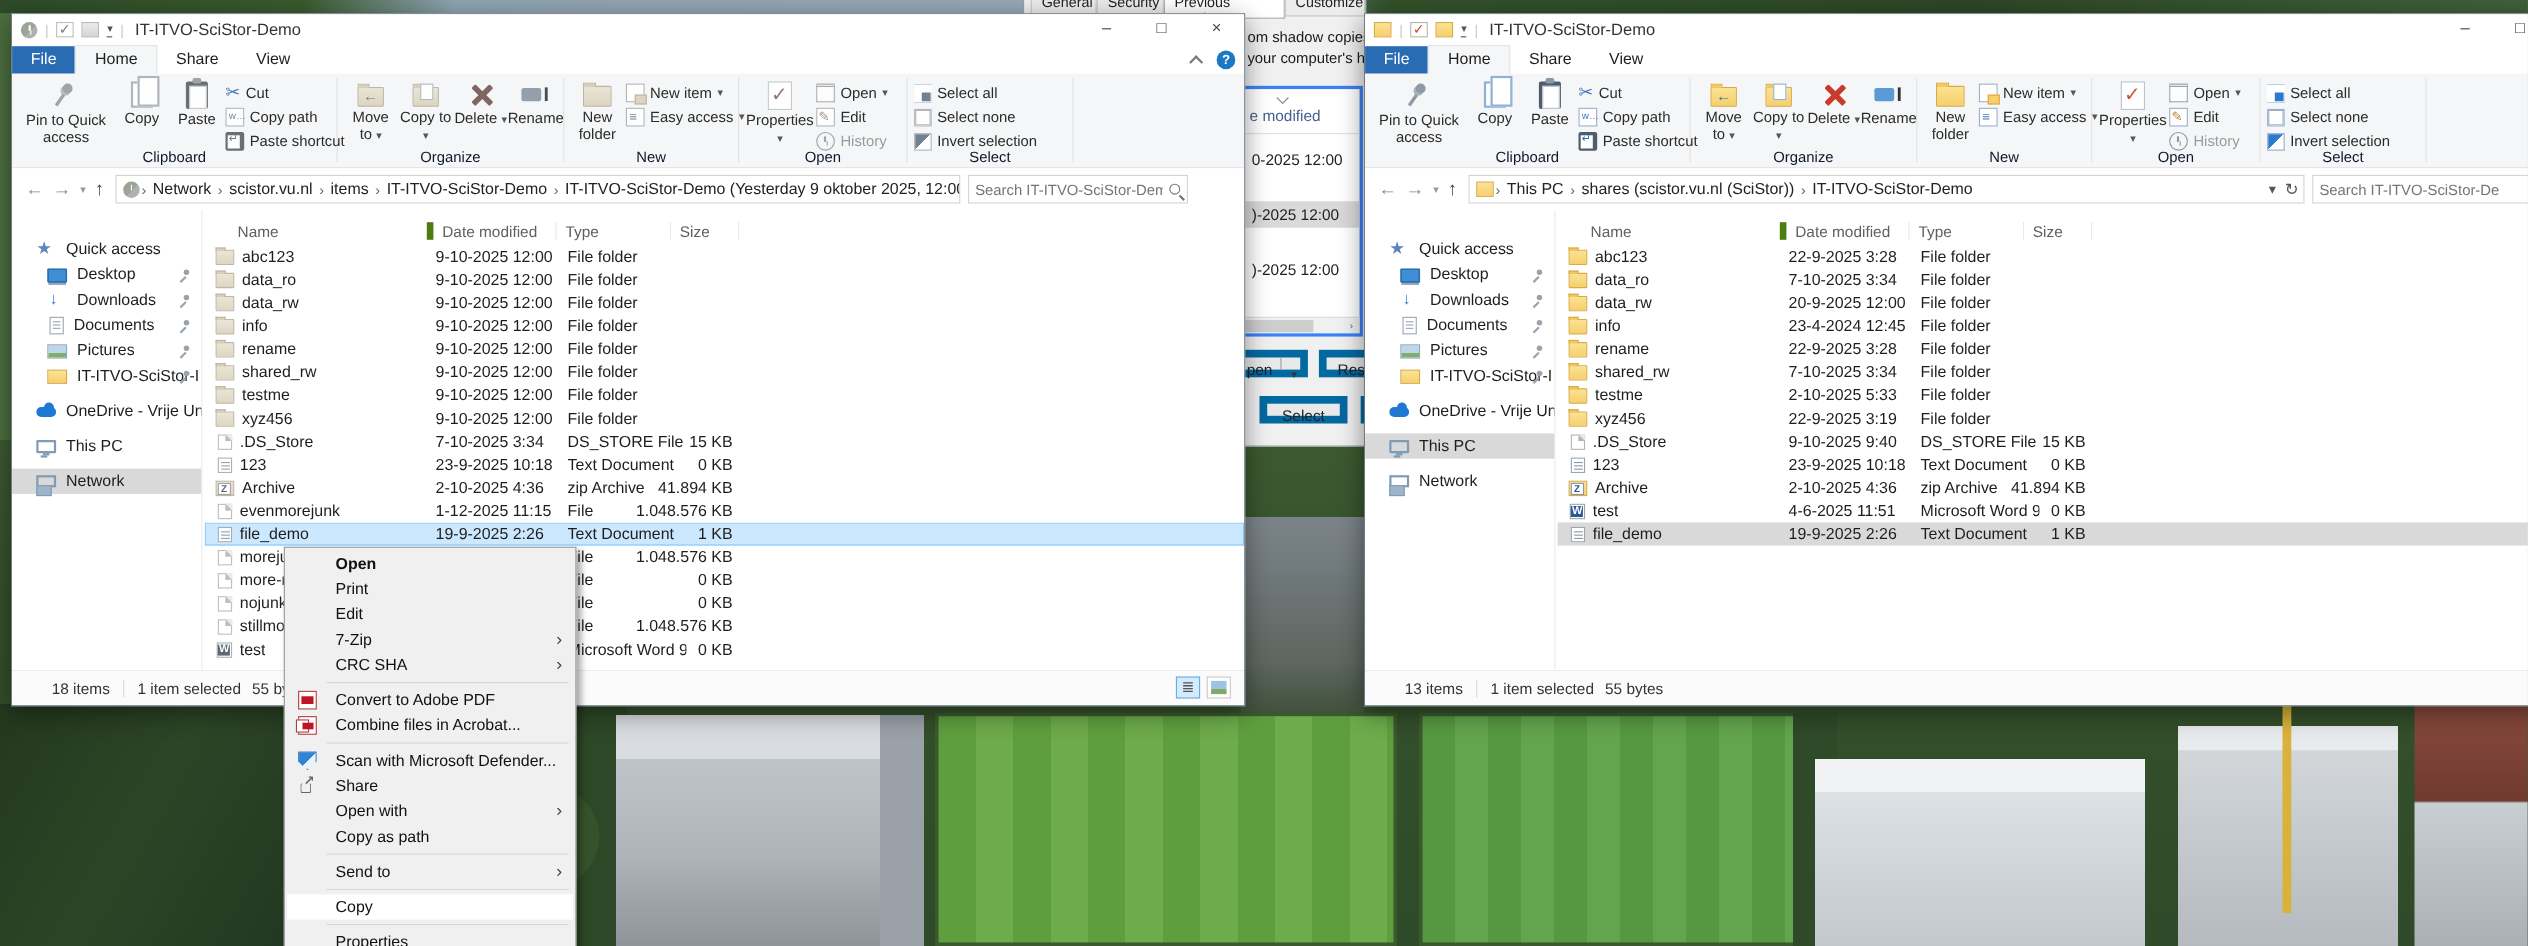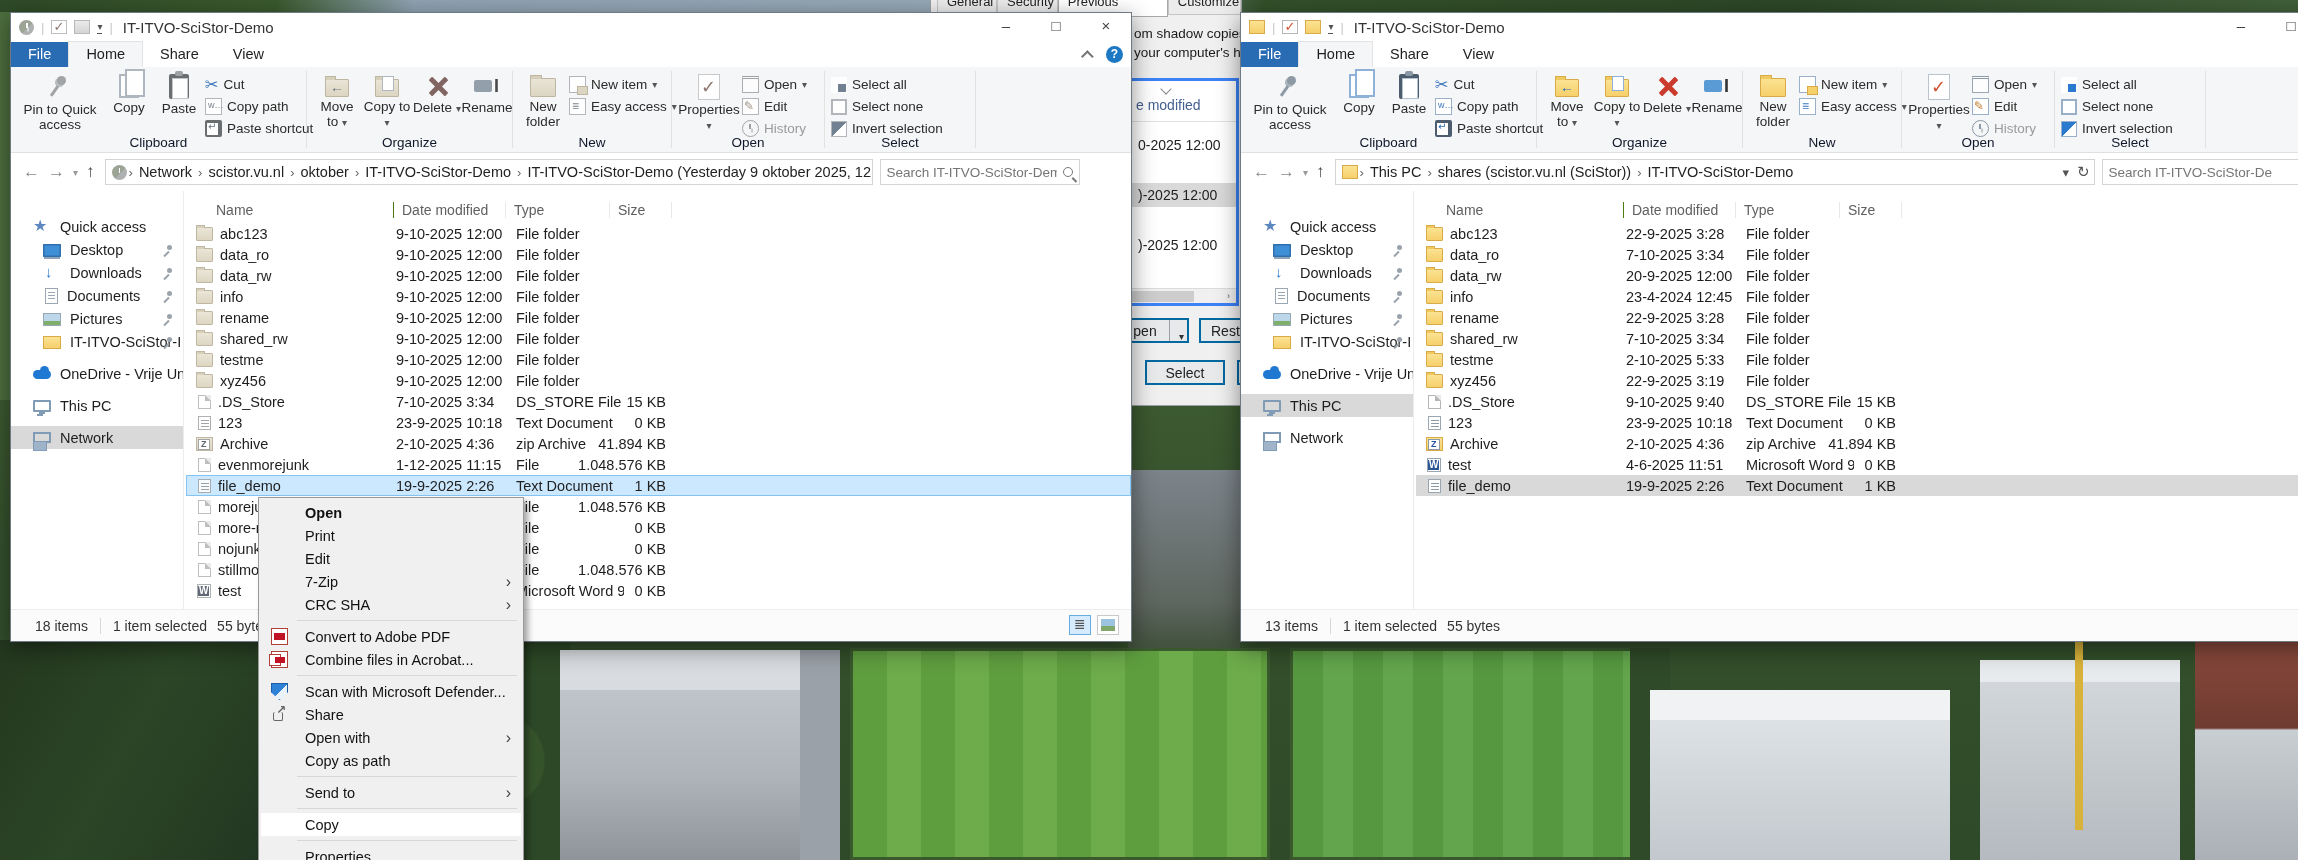--- a/index.html
+++ b/index.html
@@ -144,21 +144,21 @@
   .si-folder { background:linear-gradient(180deg,#fbe293,#f6d06b); border:1px solid #d9ab46; height:13px; margin-top:2px; }
   .si-cloud { } .si-cloud::before { content:""; position:absolute; left:0; top:4px; width:18px; height:9px; border-radius:9px; background:#1f78d1; }
   .si-cloud::after { content:""; position:absolute; left:7px; top:0; width:9px; height:9px; border-radius:50%; background:#1f78d1; }
   .si-pc { border:2px solid #7f9bb5; height:12px; margin-top:1px; border-radius:1px; }
   .si-pc::after { content:""; position:absolute; left:4px; bottom:-4px; width:6px; height:2px; background:#7f9bb5; box-shadow:-2px 2px 0 -0px #7f9bb5; }
   .si-net { border:2px solid #7f9bb5; height:11px; margin-top:0; }
   .si-net::after { content:""; position:absolute; left:-2px; top:7px; width:12px; height:8px; background:#9fb4c8; border:1px solid #7f9bb5; }
 
   .filelist { position:absolute; left:175px; top:0; right:0; bottom:0; }
   .cols { display:flex; height:22px; align-items:center; color:#606060; font-size:14px; border-bottom:1px solid #fff; padding-left:10px; margin-top:8px; }
-  .col-name { width:198px; border-right:1px solid #4d7c0f; padding-left:20px; }
+  .col-name { width:198px; border-right:6px solid #4d7c0f; padding-left:20px; }
   .col-date { width:112px; padding-left:8px; border-right:1px solid #e8e8e8; }
   .col-type { width:104px; padding-left:8px; border-right:1px solid #e8e8e8; }
   .col-size { width:62px; padding-left:8px; border-right:1px solid #e8e8e8; }
   .rows { margin-top:2px; }
   .frow { position:relative; height:21px; display:flex; align-items:center; padding-left:10px; font-size:14.5px; }
   .frow.sel-blue { background:#cce8ff; box-shadow:inset 0 0 0 1px #84c4f3; }
   .frow.sel-grey { background:#d9d9d9; }
   .fi { width:17px; height:14px; margin-right:7px; position:relative; flex:0 0 auto; }
   .fi-folder { background:linear-gradient(180deg,#fbe293,#f6d06b); border:1px solid #d9ab46; border-radius:1px; }
   .fi-folder::before { content:""; position:absolute; left:-1px; top:-3px; width:7px; height:2px; background:#f0c95f; border:1px solid #d9ab46; border-bottom:none; }
@@ -170,21 +170,21 @@
   .fi-zip::after { content:"Z"; position:absolute; left:1px; top:1px; font-size:9px; font-weight:bold; color:#2a53a0; background:#fff; padding:0 2px; border:1px solid #8b98a5; line-height:9px; }
   .fi-word { width:14px; margin-left:1px; background:#fff; border:1px solid #9aa7b2; }
   .fi-word::after { content:"W"; position:absolute; left:0px; top:1px; font-size:10px; font-weight:bold; color:#fff; background:#2b5797; padding:0 1px; line-height:10px; }
   .c-name { white-space:nowrap; overflow:hidden; }
   .c-date { position:absolute; left:210px; width:112px; color:#1e1e1e; white-space:nowrap; }
   .c-type { position:absolute; left:330px; width:108px; white-space:nowrap; overflow:hidden; }
   .c-size { position:absolute; left:345px; width:135px; text-align:right; white-space:nowrap; }
 
   
   .statusbar { position:absolute; left:0; bottom:0; right:0; height:32px; background:#fbfbfc; border-top:1px solid #ececec; display:flex; align-items:center; font-size:14px; color:#333; }
-  .st-items { margin-left:24px; }
+  .st-items { margin-left:36px; }
   .st-div { width:1px; height:16px; background:#d8d8d8; margin:0 12px; }
   .st-size { margin-left:10px; }
   .view-toggles { position:absolute; right:12px; bottom:6px; display:flex; gap:6px; }
   .vt { width:22px; height:20px; border:1px solid #c8c8c8; background:#fff; position:relative; }
   .vt.active { border:1px solid #66aede; background:#d5eafc; }
   .vt-list::after { content:"≣"; position:absolute; left:4px; top:0px; font-size:14px; color:#555; }
   .vt-thumb::after { content:""; position:absolute; left:3px; top:3px; right:3px; bottom:3px; background:linear-gradient(180deg,#9cc3e0 0 60%,#7fa86a 60% 100%); }
 
   
   .ctxmenu { position:absolute; left:258px; top:497px; width:266px; z-index:40; background:#f0f0f0; border:1px solid #9b9b9b; box-shadow:4px 4px 6px rgba(0,0,0,.35); padding:3px 2px; }
@@ -215,21 +215,21 @@
   .pv-colcaret { position:absolute; left:78px; top:4px; width:8px; height:8px; border-right:1.5px solid #888; border-bottom:1.5px solid #888; transform:rotate(45deg); }
   .pv-colhead { position:absolute; left:52px; top:16px; font-size:14px; color:#44618f; }
   .pv-headline { position:absolute; left:0; right:0; top:40px; height:1px; background:#e2e2e2; }
   .pv-rows { position:absolute; left:0; right:0; top:52px; }
   .pv-row { height:50px; padding:4px 0 0 54px; font-size:14px; color:#222; }
   .pv-row.hl { background:#d9d9d9; height:24px; margin-bottom:26px; }
   .pv-row.cut { height:16px; overflow:hidden; }
   .pv-hscroll { position:absolute; left:0; right:0; bottom:0; height:15px; background:#f0f0f0; border-top:1px solid #dcdcdc; }
   .pv-thumb { position:absolute; left:40px; width:70px; top:2px; height:11px; background:#cdcdcd; }
   .pv-harrow { position:absolute; right:1px; top:2px; width:13px; height:11px; background:#f0f0f0; color:#555; font-size:9px; text-align:center; line-height:11px; }
-  .pv-btn { position:absolute; height:25px; border:2px solid #0369a1; background:#e7e9eb; font-size:14px; color:#222; text-align:center; }
+  .pv-btn { position:absolute; height:25px; border:7px solid #0369a1; background:#e7e9eb; font-size:14px; color:#222; text-align:center; }
   .pv-open { left:170px; top:318px; width:88px; line-height:23px; }
   .pv-open .od { position:absolute; right:17px; top:0; bottom:0; width:1px; background:#9aa0a6; }
   .pv-open .oc { position:absolute; right:3px; top:5px; font-size:10px; color:#333; }
   .pv-restore { left:268px; top:318px; width:106px; line-height:23px; text-align:left; padding-left:10px; }
   .pv-cancel { left:214px; top:360px; width:80px; line-height:23px; }
   .pv-apply { left:306px; top:360px; width:80px; line-height:23px; color:#9a9a9a; text-align:left; padding-left:6px; }
 
   
   .qi { position:relative; width:16px; height:14px; display:inline-block; }
   .qi-clock { width:15px; height:15px; border-radius:50%; background:linear-gradient(135deg,#79a35b 0 55%,#9aa7b0 55% 100%); }
@@ -460,21 +460,21 @@
 
       <span class="crumb-seg">
             <span class="crumb">Network</span>
             <span class="crumb-sep">›</span>
           </span>
           <span class="crumb-seg">
             <span class="crumb">scistor.vu.nl</span>
             <span class="crumb-sep">›</span>
           </span>
           <span class="crumb-seg">
-            <span class="crumb">oktober</span>
+            <span class="crumb">items</span>
             <span class="crumb-sep">›</span>
           </span>
           <span class="crumb-seg">
             <span class="crumb">IT-ITVO-SciStor-Demo</span>
             <span class="crumb-sep">›</span>
           </span>
           <span class="crumb-seg">
             <span class="crumb">IT-ITVO-SciStor-Demo (Yesterday 9 oktober 2025, 12:00)</span>
             <span class="crumb-sep"></span>
           </span>

